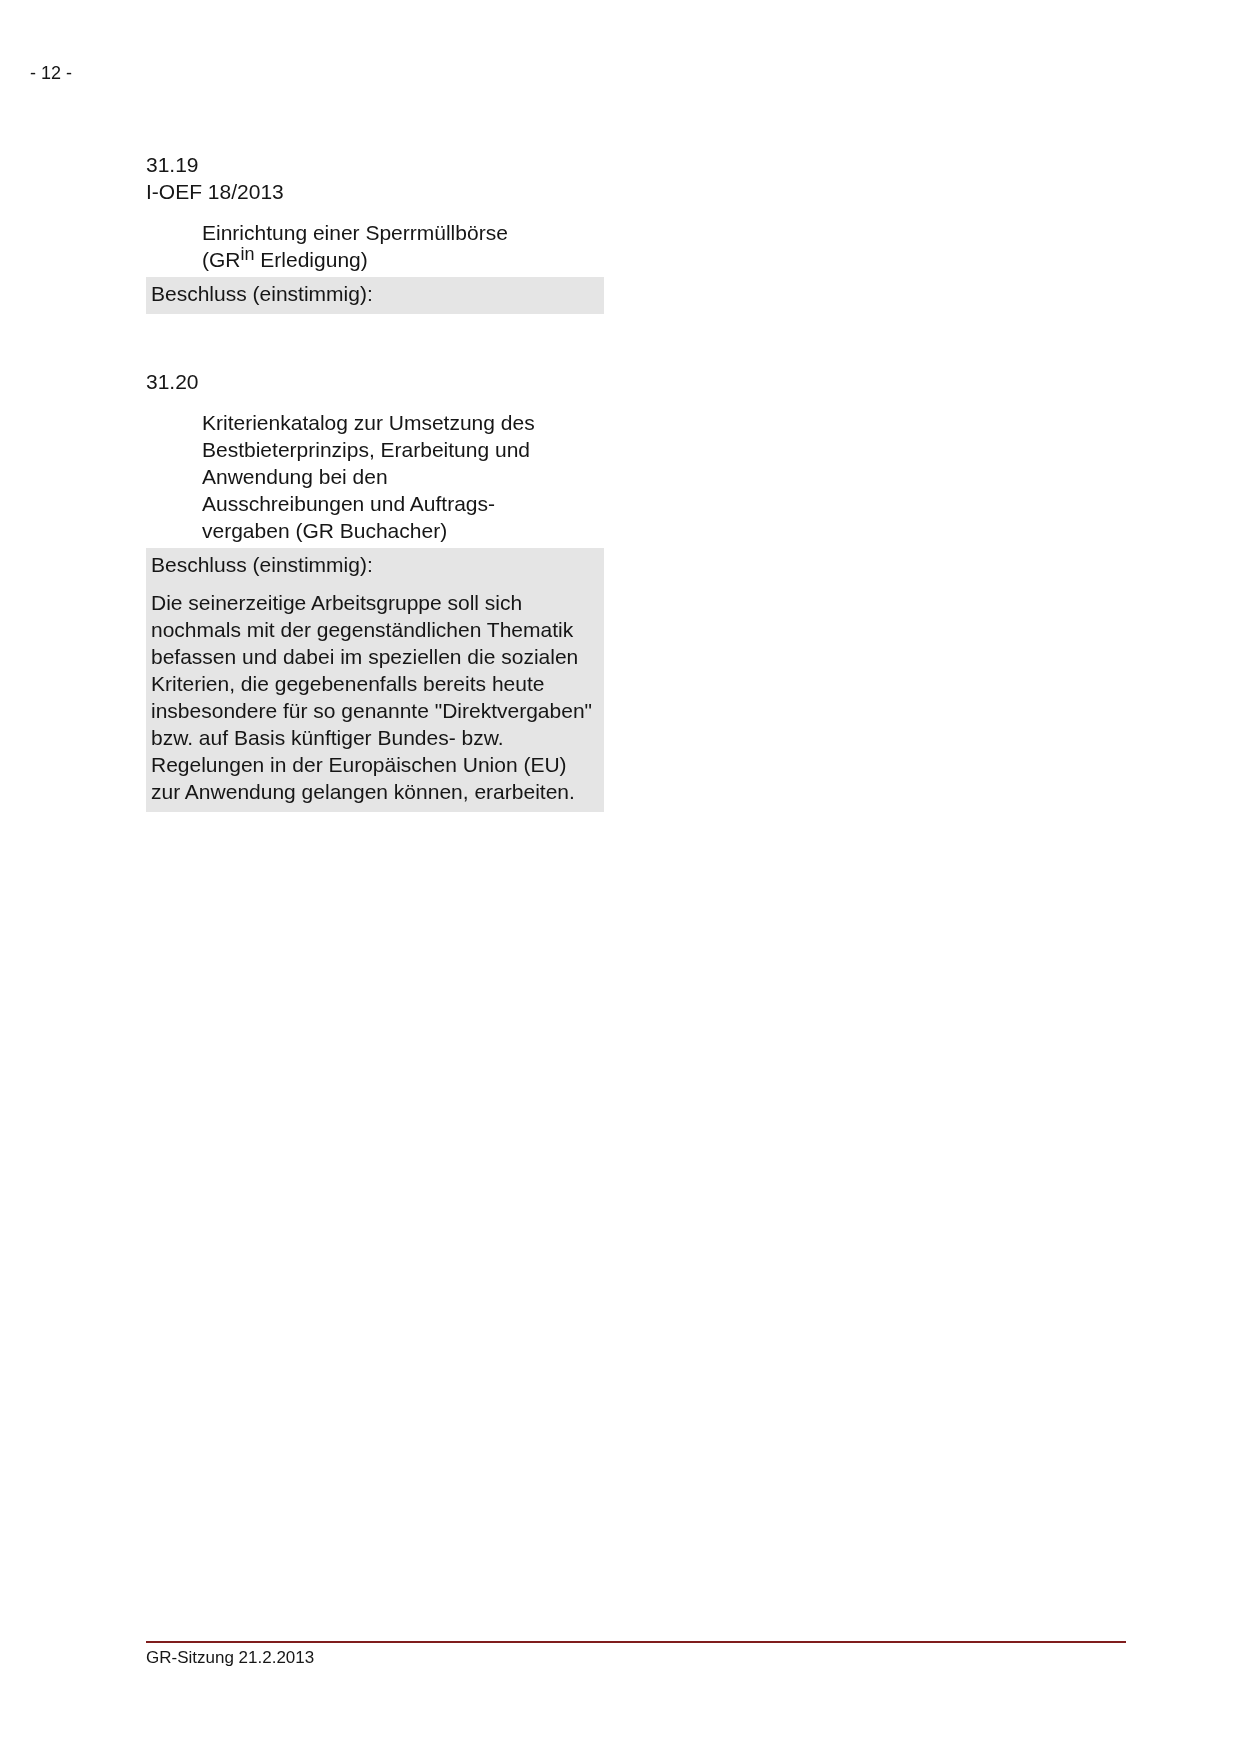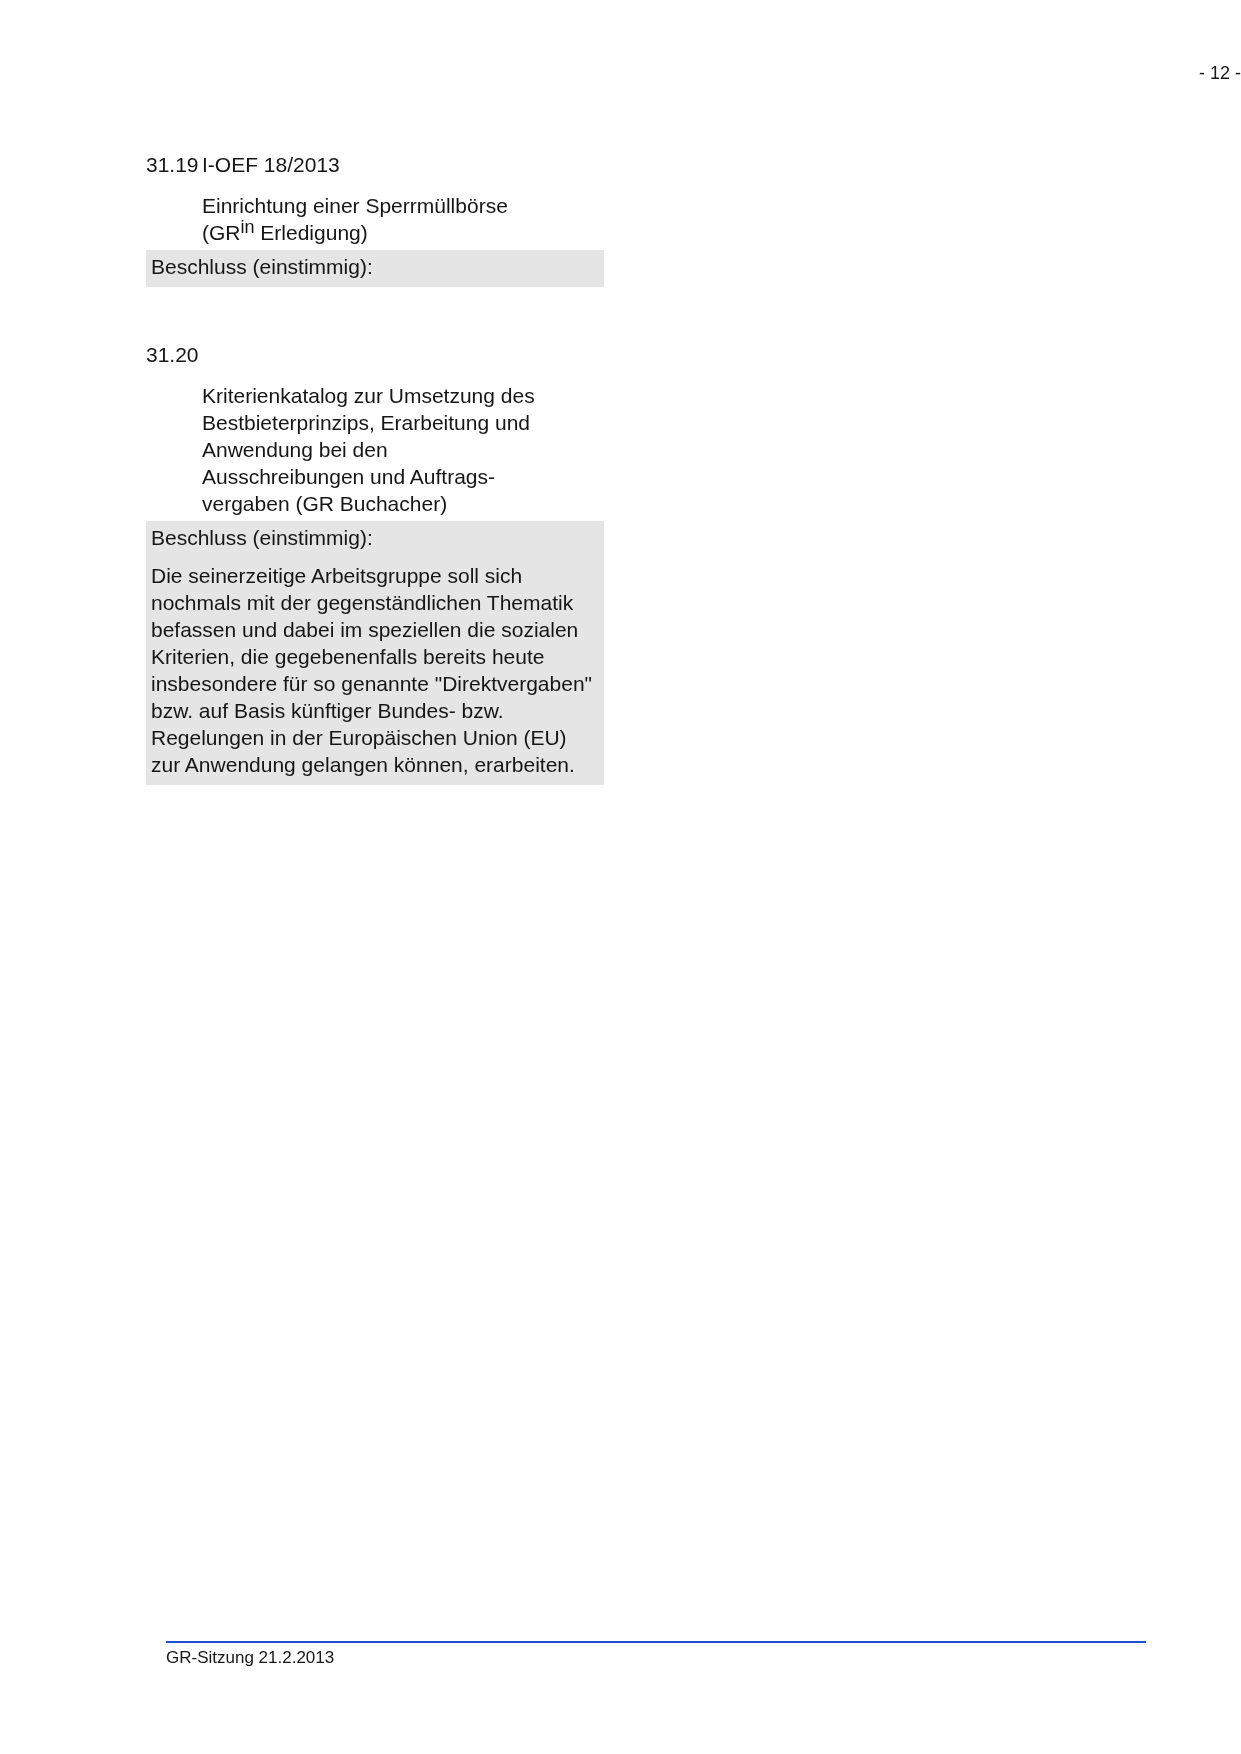--- a/index.html
+++ b/index.html
@@ -11,33 +11,33 @@
     background: #ffffff;
     font-family: "Liberation Sans", "DejaVu Sans", sans-serif;
     color: #161616;
     overflow: hidden;
   }
   .page-number {
     position: absolute;
     top: 62px;
     left: 30px;
     right: 0;
-    text-align: right;
+    text-align: left;
     font-size: 18px;
     line-height: 22px;
   }
   .content {
     position: absolute;
     left: 146px;
     top: 151px;
     width: 458px;
     font-size: 21px;
     line-height: 27px;
   }
-  .item-head { display: flex; }
+  .item-head { display: flex; flex-direction: column; }
   .item-no { width: 56px; flex: none; }
   .item-id { flex: 1; }
   .item-subtitle {
     margin: 14px 0 4px 56px;
     width: 338px;
   }
   .decision-box {
     background: #e5e5e5;
     padding: 3px 6px 7px 5px;
     box-sizing: border-box;
@@ -49,25 +49,24 @@
   sup.abbr-sup {
     font-size: 18px;
     line-height: 0;
     vertical-align: 7px;
   }
   .footer {
     position: absolute;
     left: 146px;
     top: 1641px;
     width: 980px;
-    border-top: 2px solid #1d4ed8;
+    border-top: 2px solid #7f1d1d;
     padding-top: 4px;
     font-size: 17px;
     line-height: 21px;
-    margin-left: 20px;
   }
 </style>
 </head>
 <body>
 
 <div class="page">
 
   <div class="page-number">- 12 -</div>
 
   <div class="content">

